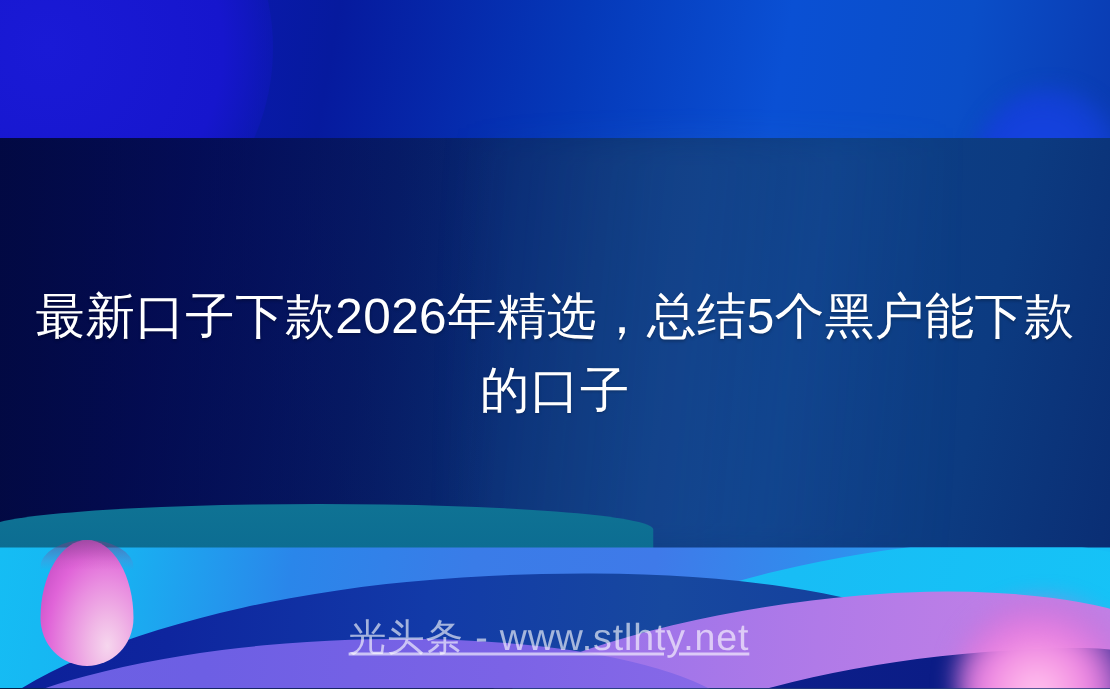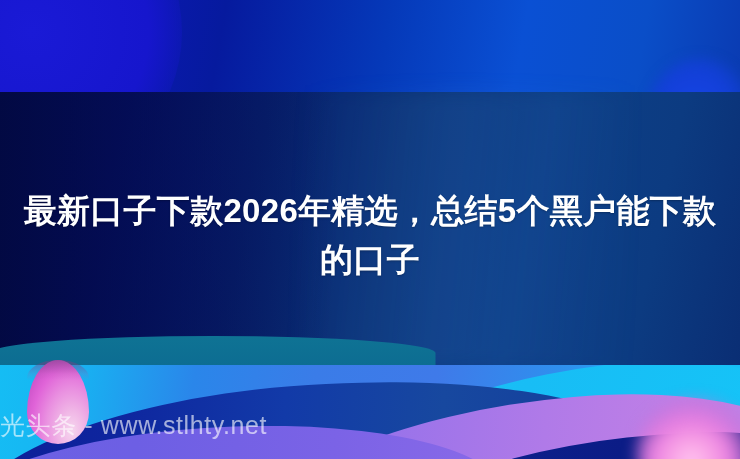--- a/index.html
+++ b/index.html
@@ -172,37 +172,38 @@
     left: 0;
     top: 186px;
     width: 740px;
     padding: 0 22px;
     box-sizing: border-box;
     text-align: center;
     color: #ffffff;
     font-size: 33px;
     line-height: 49px;
     letter-spacing: 0.3px;
-    font-weight: 700;
+    font-weight: 400;
     white-space: pre-line;
     text-shadow: 0 1px 2px rgba(0,0,0,0.25);
   }
 
   
   .watermark {
     position: absolute;
     left: 0;
     right: 8px;
     top: 408px;
-    text-align: left;
+    text-align: center;
     color: rgba(255,255,255,0.62);
     font-size: 25px;
     line-height: 34px;
     letter-spacing: 0.6px;
     font-weight: 400;
+    text-decoration: underline;
   }
 </style>
 </head>
 <body>
 
 <div id="poster">
 
   <div class="bg-layer">
     <div class="band-top"></div>
     <div class="blob-topleft"></div>

